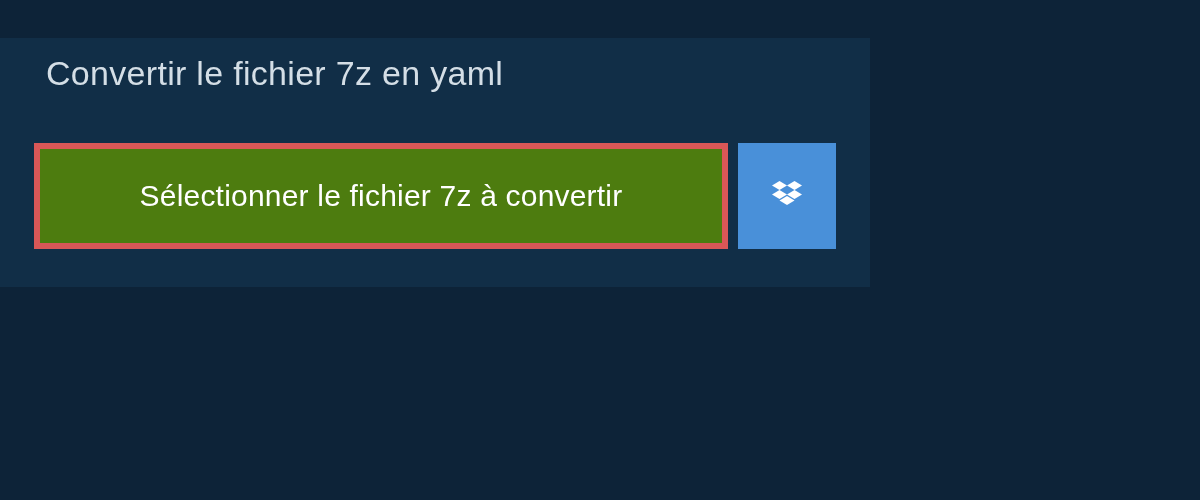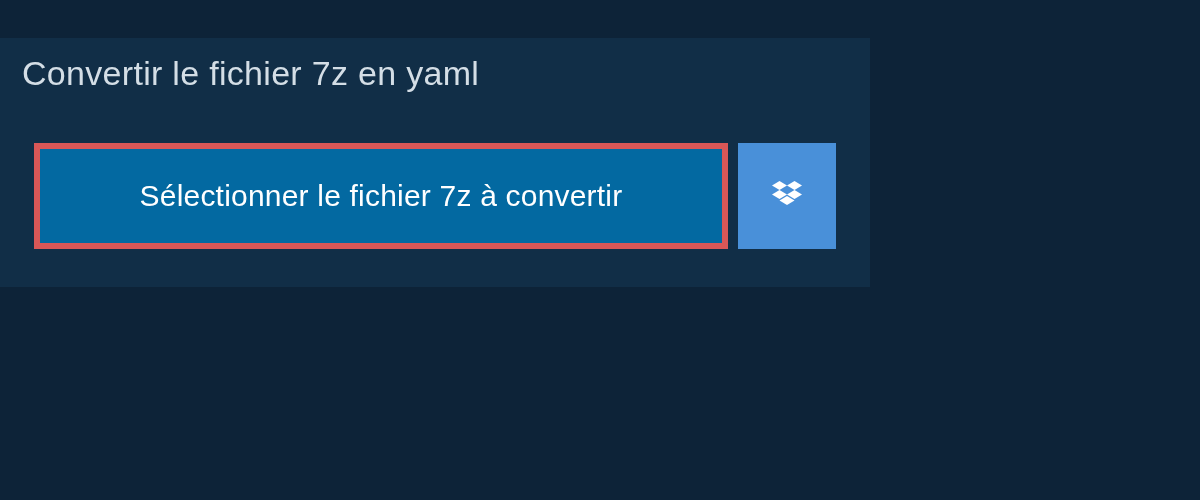--- a/index.html
+++ b/index.html
@@ -23,30 +23,31 @@
     .tab-header {
       display: inline-block;
       padding: 16px 26px 16px 22px;
       background-color: #112e47;
     }
     .tab-title {
       color: #d4dee6;
       font-size: 34px;
       font-weight: 400;
       letter-spacing: 0.3px;
+      margin-left: 24px;
     }
     .button-row {
       display: flex;
       padding: 34px 34px 38px 34px;
       gap: 10px;
       align-items: stretch;
     }
     .select-button {
       flex: 1;
-      background-color: #0369a1;
+      background-color: #4d7c0f;
       border: 6px solid #d95757;
       padding: 30px 20px;
       display: flex;
       align-items: center;
       justify-content: center;
       cursor: pointer;
     }
     .select-button-label {
       color: #ffffff;
       font-size: 30px;

